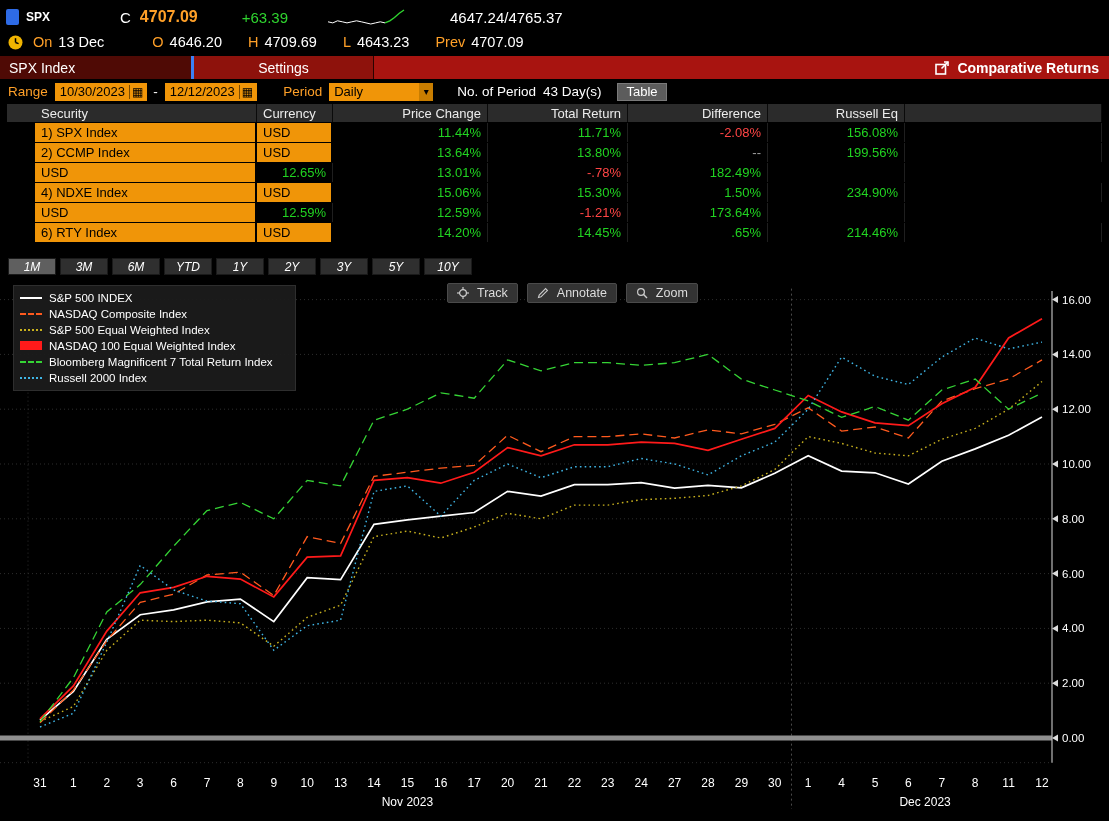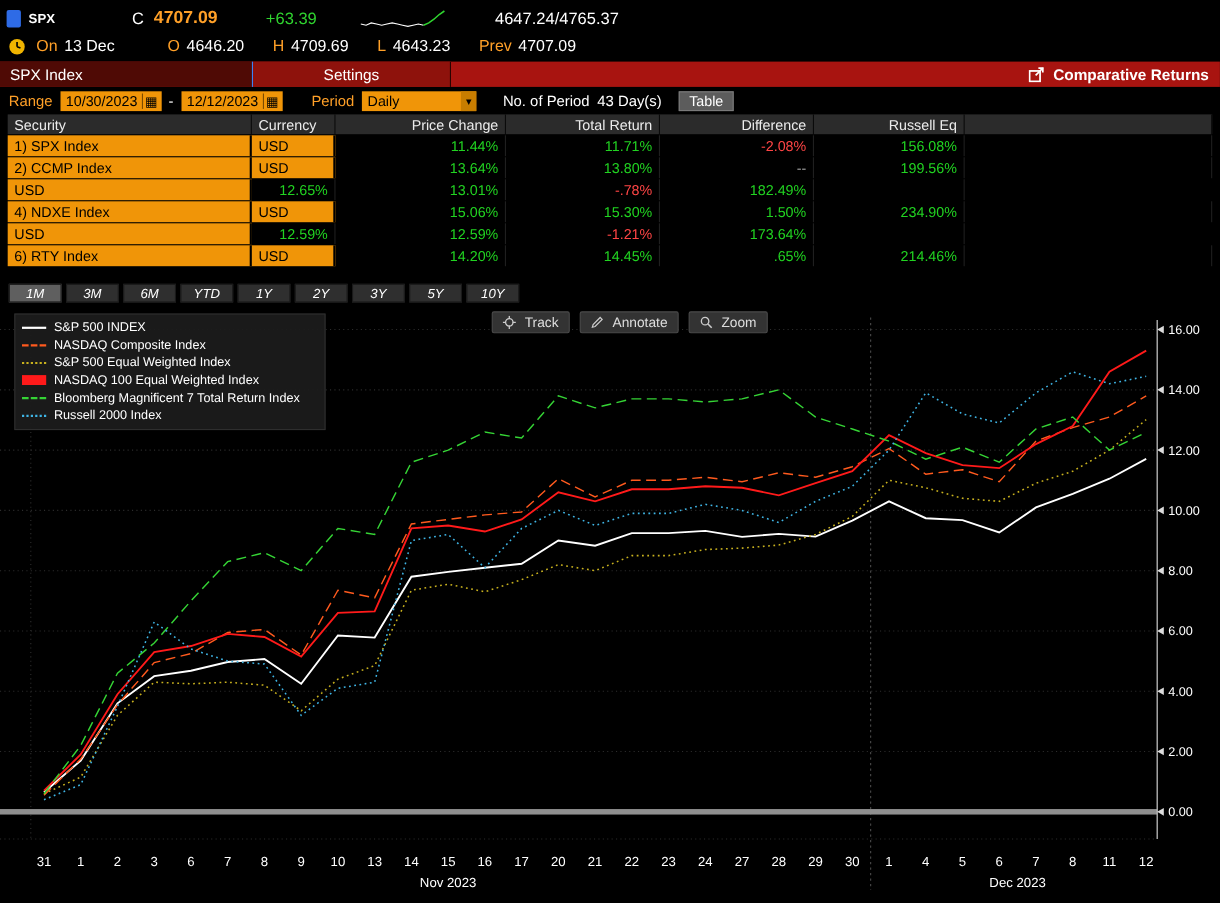--- a/index.html
+++ b/index.html
@@ -21,42 +21,42 @@
   .last-price { margin-left:9px; font-size:16px; font-weight:bold; color:#ffa028; }
   .chg { margin-left:44px; font-size:15px; color:#2fd42f; }
   #sparkline { margin-left:38px; width:80px; height:20px; }
   .day-range { margin-left:44px; font-size:15px; color:#fff; }
   .clock-wrap { margin-left:8px; display:inline-flex; }
   .p8 { margin-left:10px; } .p6 { margin-left:6px; } .p48 { margin-left:48px; } .p26 { margin-left:26px; }
 
   
   .redbar { position:absolute; top:56px; left:0; width:1109px; height:23px; background:#a81410; display:flex; align-items:stretch; }
   .tab { display:flex; align-items:center; font-size:14px; color:#fff; }
-  .tab-spx { width:230px; background:#4f0a05; padding-left:9px; border-right:1px solid #3b82f6; }
+  .tab-spx { width:194px; background:#4f0a05; padding-left:9px; border-right:3px solid #3b82f6; }
   .tab-settings { width:180px; background:#8e120c; justify-content:center; border-right:1px solid #2a0200; }
   .comp-ret { margin-left:auto; margin-right:10px; display:flex; align-items:center; gap:7px; font-size:14px; font-weight:bold; color:#fff; cursor:default; }
 
   
   .controls { position:absolute; top:79px; left:0; width:1109px; height:25px; display:flex; align-items:center; font-size:13.5px; }
   .olbl { color:#ffa028; }
   .ctl-range { margin-left:8px; }
   .dateinput { margin-left:7px; background:#f09508; color:#000; display:inline-flex; align-items:center; height:18px; padding:0 2px 0 5px; font-size:13px; }
   .cal { border-left:1px solid #7a4a00; margin-left:4px; padding:0 2px; font-size:12px; color:#000; }
   .dash-sep { margin-left:6px; color:#fff; }
   .ctl-period { margin-left:26px; }
   .select { margin-left:7px; background:#f09508; color:#000; display:inline-flex; align-items:center; height:18px; width:104px; padding-left:5px; font-size:13px; justify-content:space-between; }
   .sel-arrow { background:#c87d00; height:18px; width:14px; display:flex; align-items:center; justify-content:center; color:#000; font-size:10px; }
   .wlbl { color:#fff; }
   .ctl-nop { margin-left:24px; }
   .ctl-nopv { margin-left:7px; }
   .tbl-btn { margin-left:16px; background:#5c5c5c; border:1px solid #7a7a7a; color:#fff; font-size:13px; height:18px; padding:0 8px; font-family:inherit; }
 
   
   .rtable { position:absolute; top:104px; left:7px; width:1095px; }
-  .grid-cols { display:grid; grid-template-columns:222px 76px 155px 140px 140px 137px 1fr; }
+  .grid-cols { display:grid; grid-template-columns:222px 76px 155px 140px 140px 137px 1fr;padding-left:28px; }
   .thead { height:18px; background:#2b2b2b; align-items:center; font-size:13px; color:#ececec; }
   .th { padding:0 6px; border-right:1px solid #0a0a0a; height:100%; display:flex; align-items:center; }
   .th.num { justify-content:flex-end; }
   .trow { height:19px; margin-top:1px; align-items:center; font-size:13px; }
   .cell { height:100%; display:flex; align-items:center; padding:0 6px; border-right:1px solid #1f1f1f; }
   .cell-orange { background:#f09508; color:#000; border-right:2px solid #000; }
   .cell-num { justify-content:flex-end; }
   .pos { color:#21d321; } .neg { color:#ff4545; } .flat { color:#a0a0a0; }
 
   

